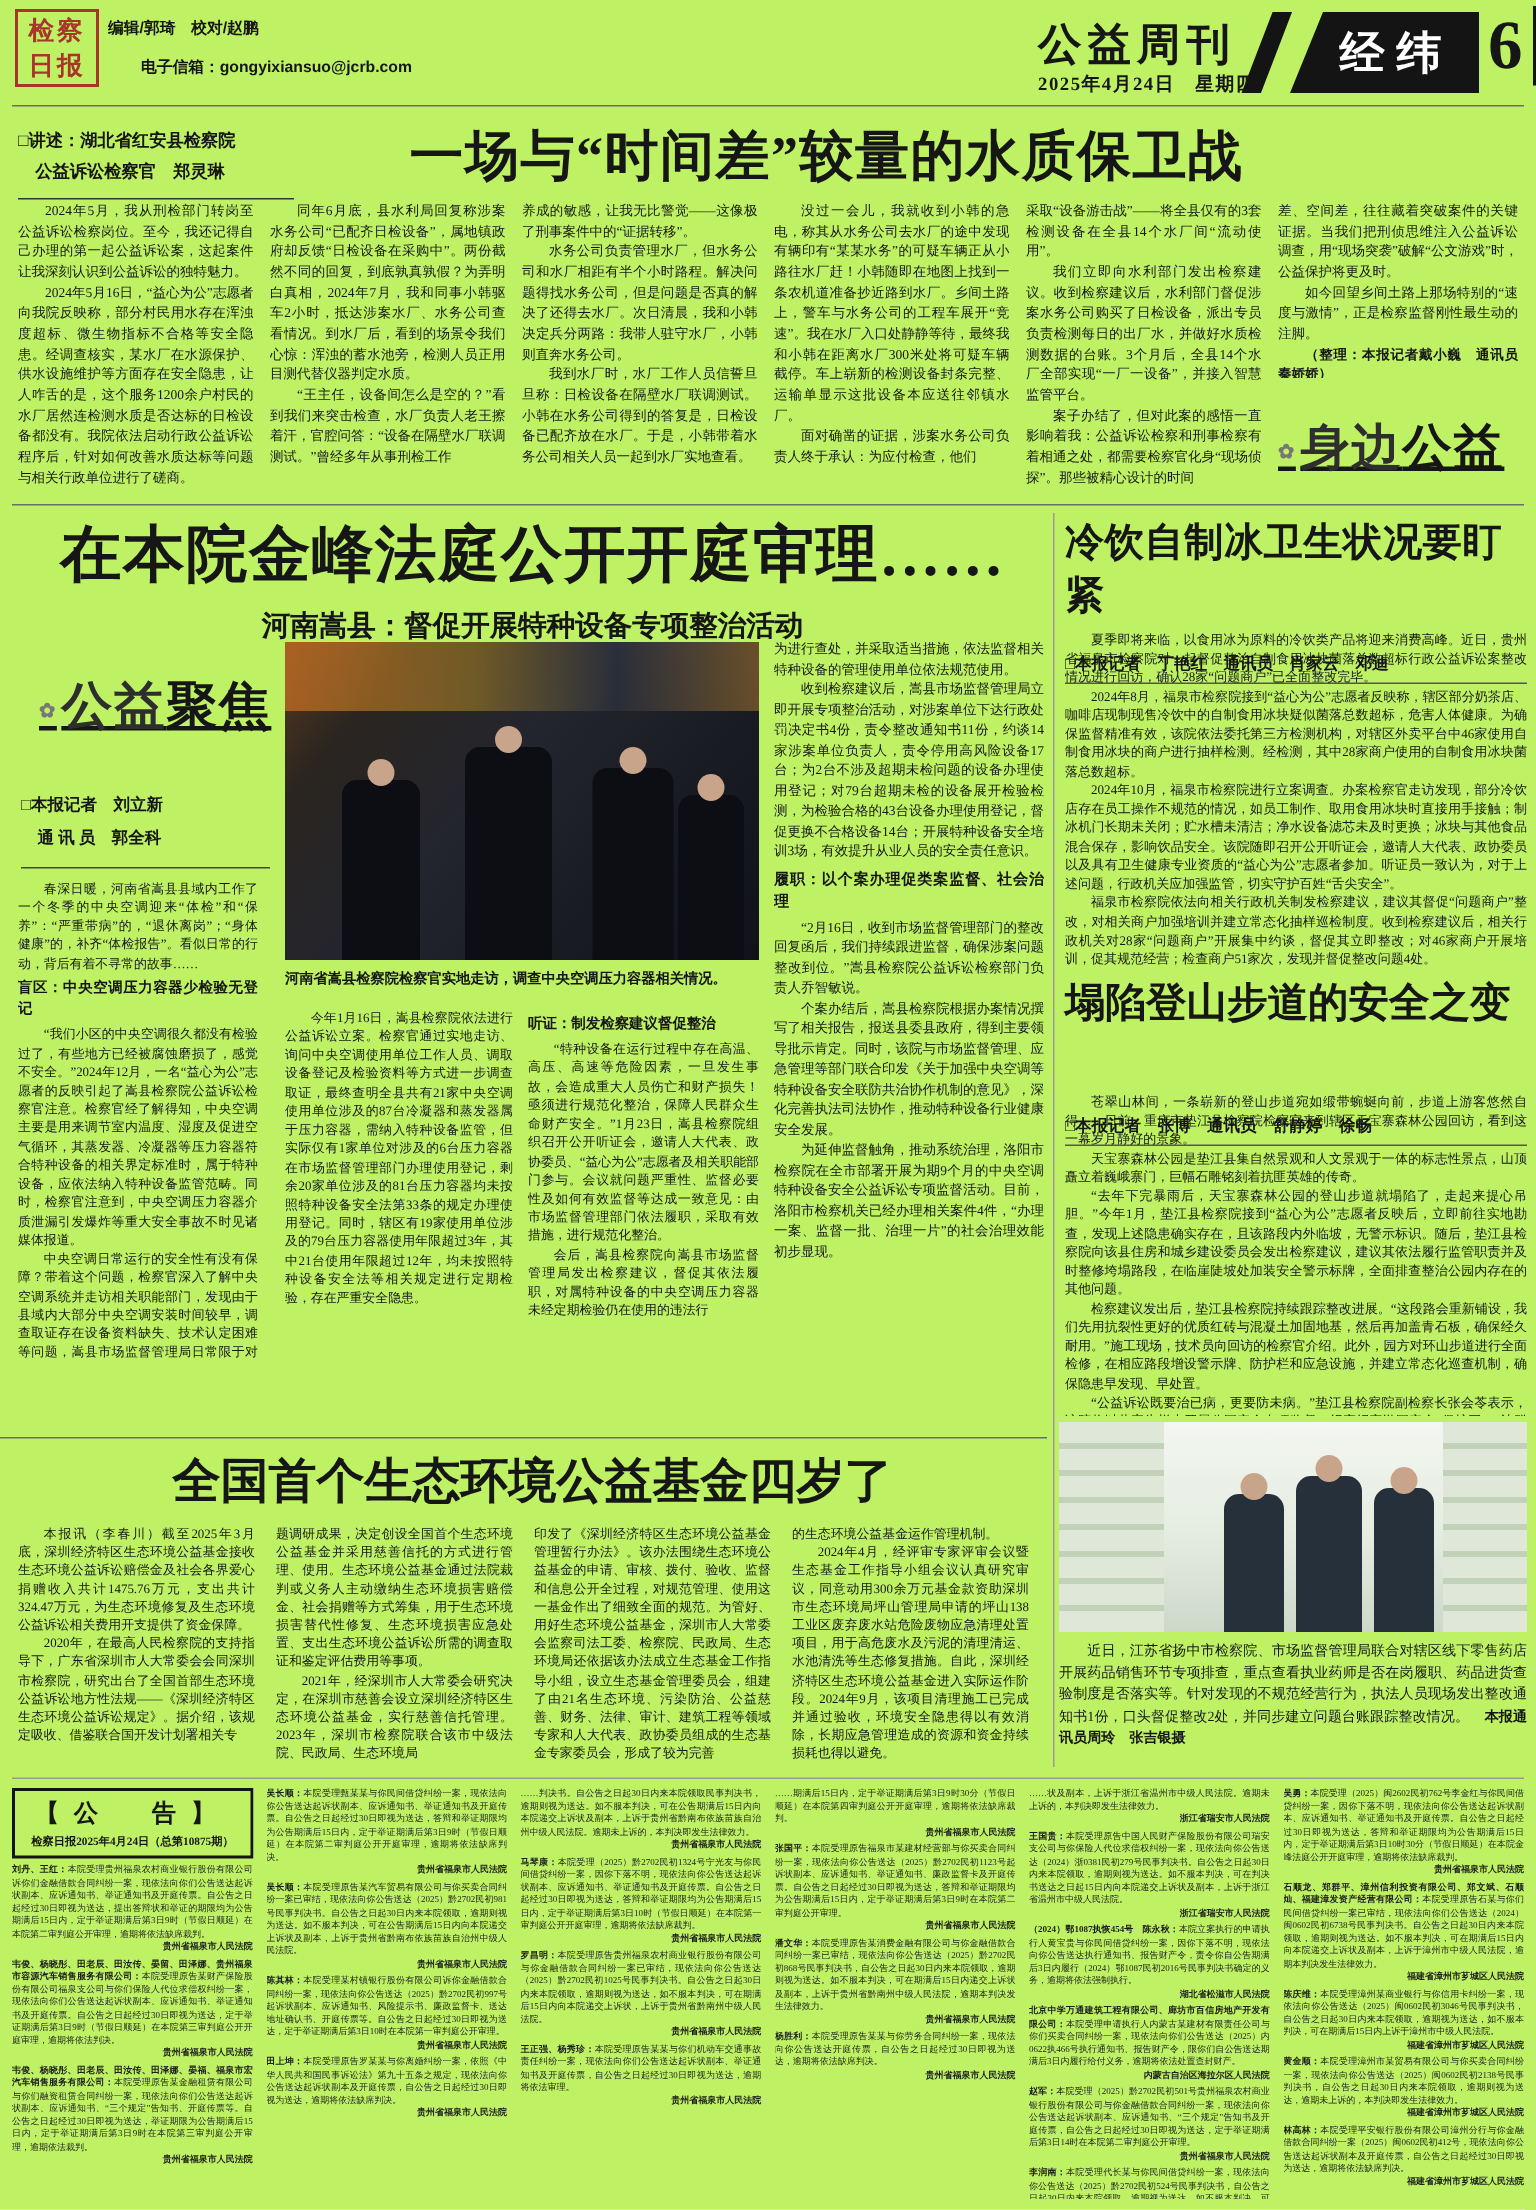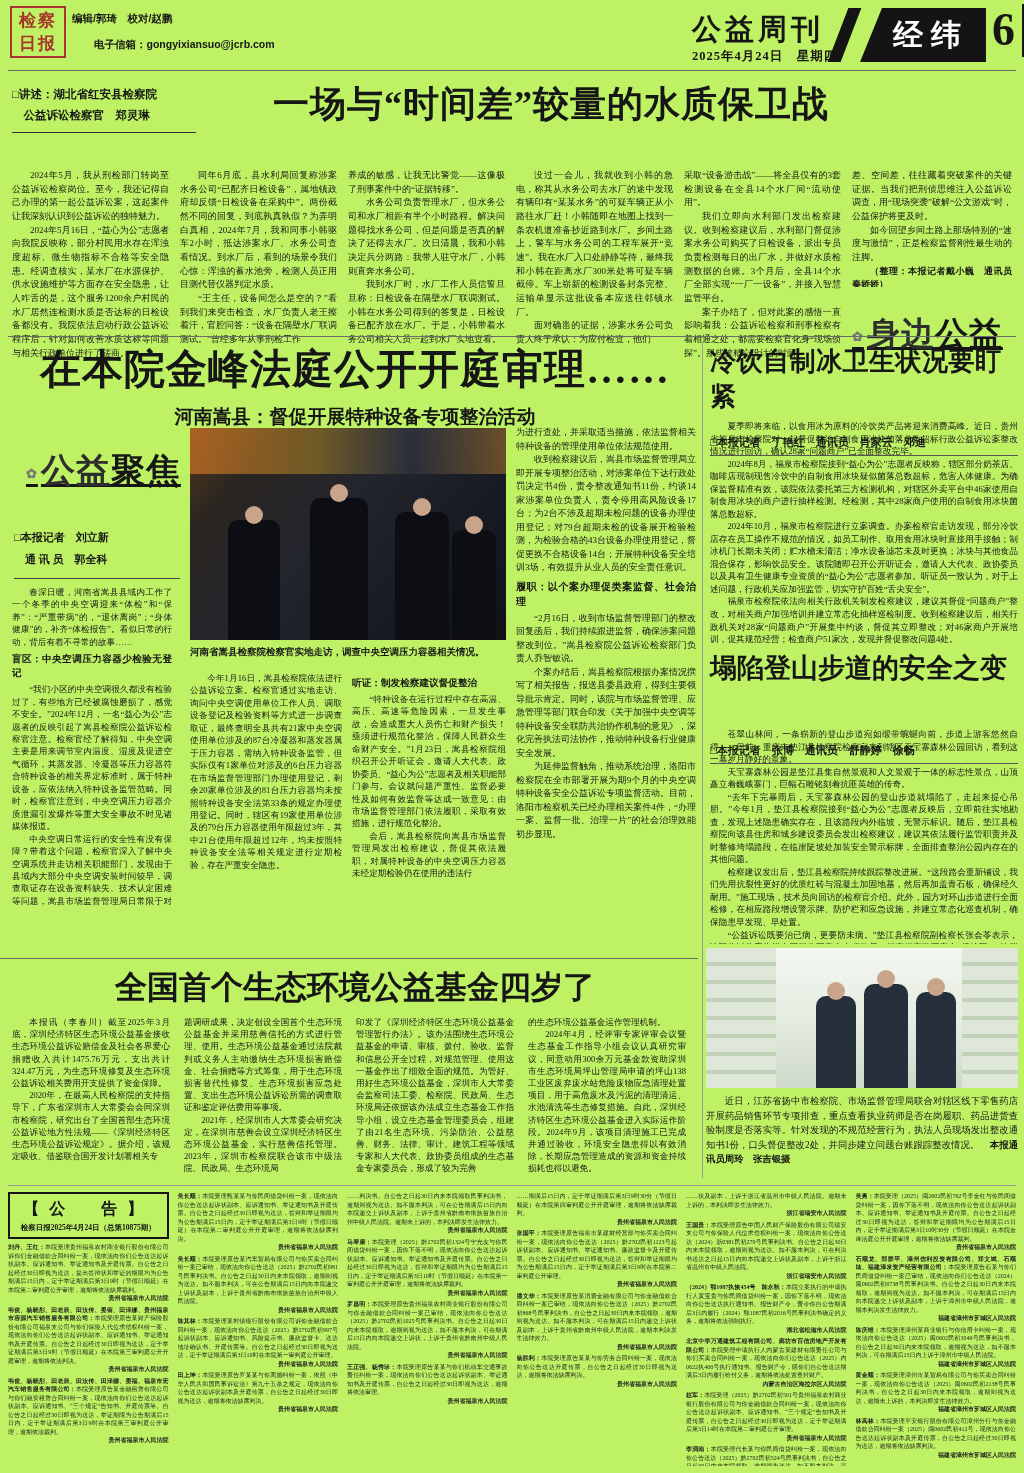--- a/index.html
+++ b/index.html
@@ -32,21 +32,21 @@
   .bodycol { text-align:justify; overflow:hidden; }
   .bodycol p.para { text-indent:2em; margin:0; }
   .bodycol p.cont { text-indent:0; }
   .bodycol p.endnote { font-weight:700; }
   .bodycol h5.subhead { font-size:1.12em; font-weight:900; margin:4px 0 3px 0; text-indent:0; }
 
   
   .tatt { left:12px; top:84px; width:184px; font-size:11.5px; font-weight:700; line-height:1.8;
           border-bottom:1.5px solid #333; padding-bottom:7px; }
   .thead { left:205px; top:80px; width:692px; text-align:center; font-size:36px; font-weight:900; letter-spacing:1px; }
-  .tcol { top:134px; width:157px; height:200px; font-size:9px; line-height:1.52;margin-top:35px; }
+  .tcol { top:134px; width:157px; height:200px; font-size:9px; line-height:1.52; }
   .badge { font-weight:900; letter-spacing:1px; white-space:nowrap;text-decoration:underline; }
   .badge .lt { font-weight:700; color:#2e2e2e; }
   .badge .bd { font-weight:900; }
   .orn { font-size:13px; color:#777; margin-right:3px; vertical-align:4px; }
   .badge1 { margin-top:22px; font-size:33px; }
 
   
   .chead { left:10px; top:342px; width:690px; text-align:center; font-size:41px; font-weight:900; letter-spacing:1px; }
   .csub  { left:10px; top:404px; width:690px; text-align:center; font-size:19px; font-weight:700; }
   .badge2 { left:26px; top:448px; font-size:34px; }

